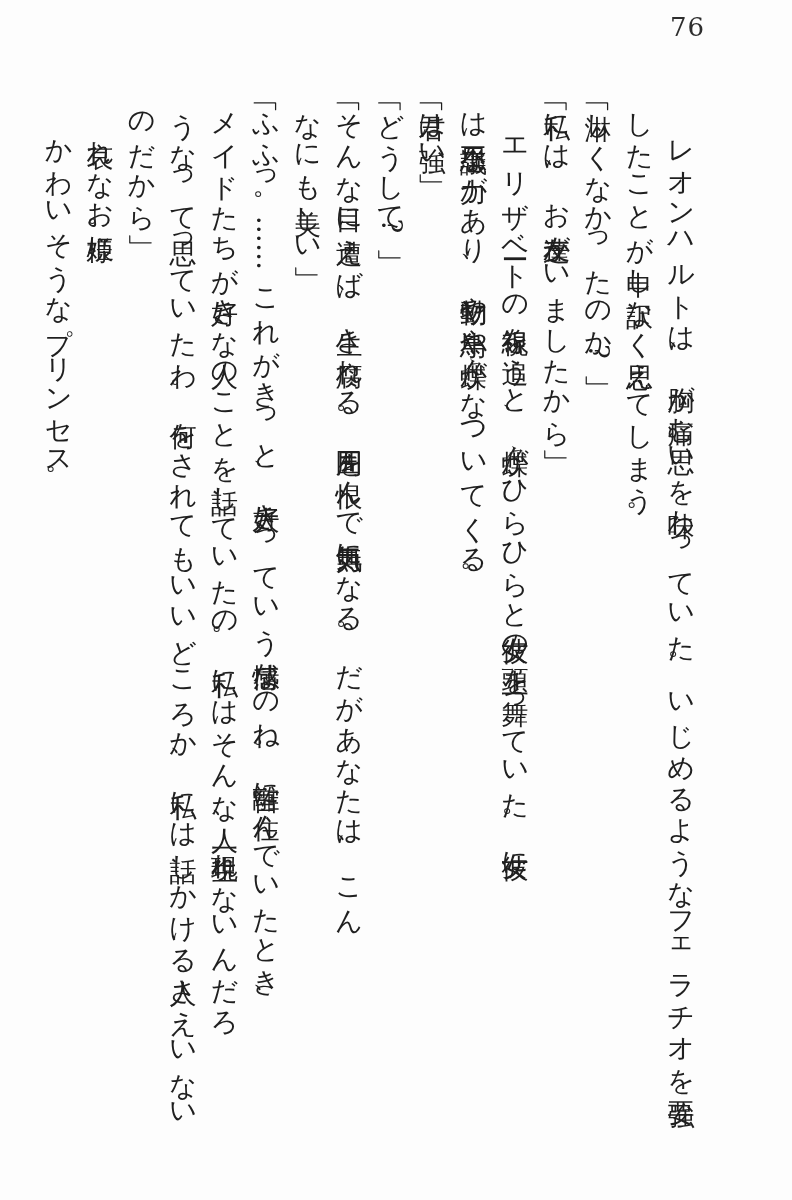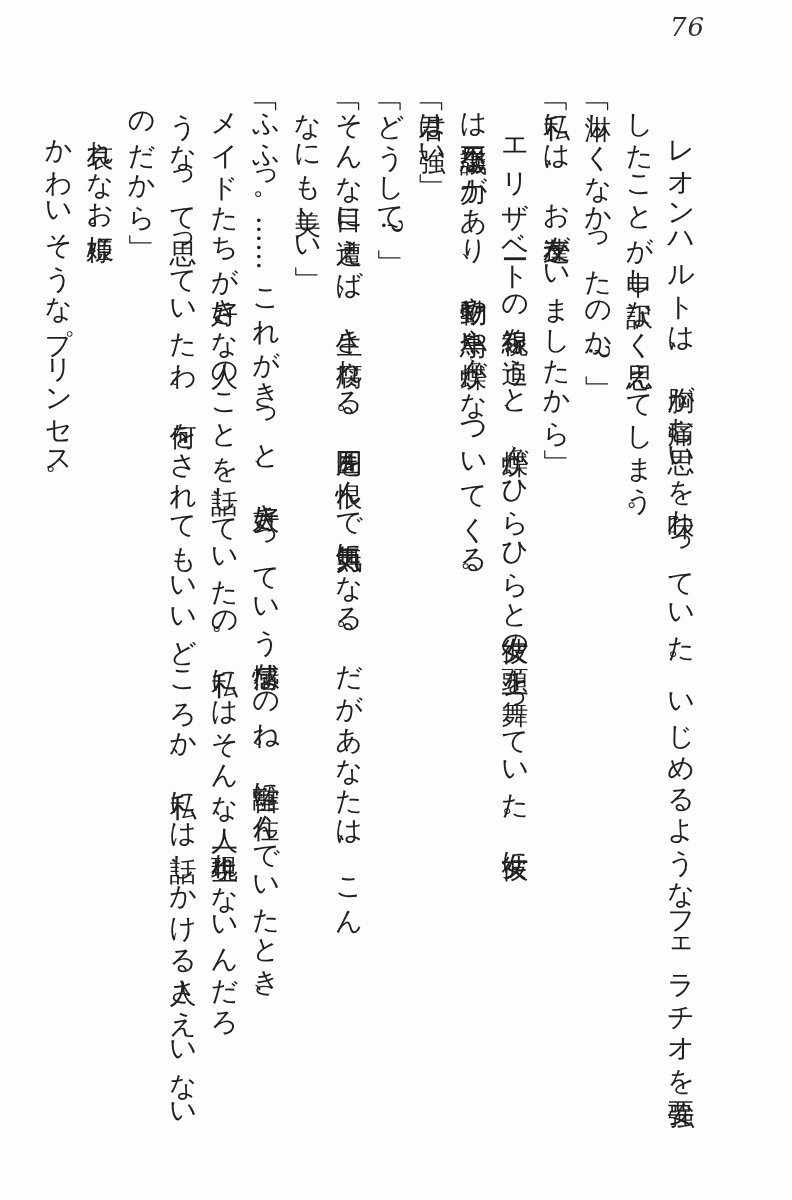--- a/index.html
+++ b/index.html
@@ -16,21 +16,20 @@
   }
   .book-page {
     position: absolute;
     inset: 0;
   }
   .page-number {
     position: absolute;
     top: 12px;
     right: 87px;
     font-size: 26px;
-    font-style: italic;
     color: #2e2e2e;
     letter-spacing: 1px;
   }
   .text-block {
     position: absolute;
     top: 94px;
     right: 90px;
     height: 1072px;
     writing-mode: vertical-rl;
     text-orientation: mixed;

